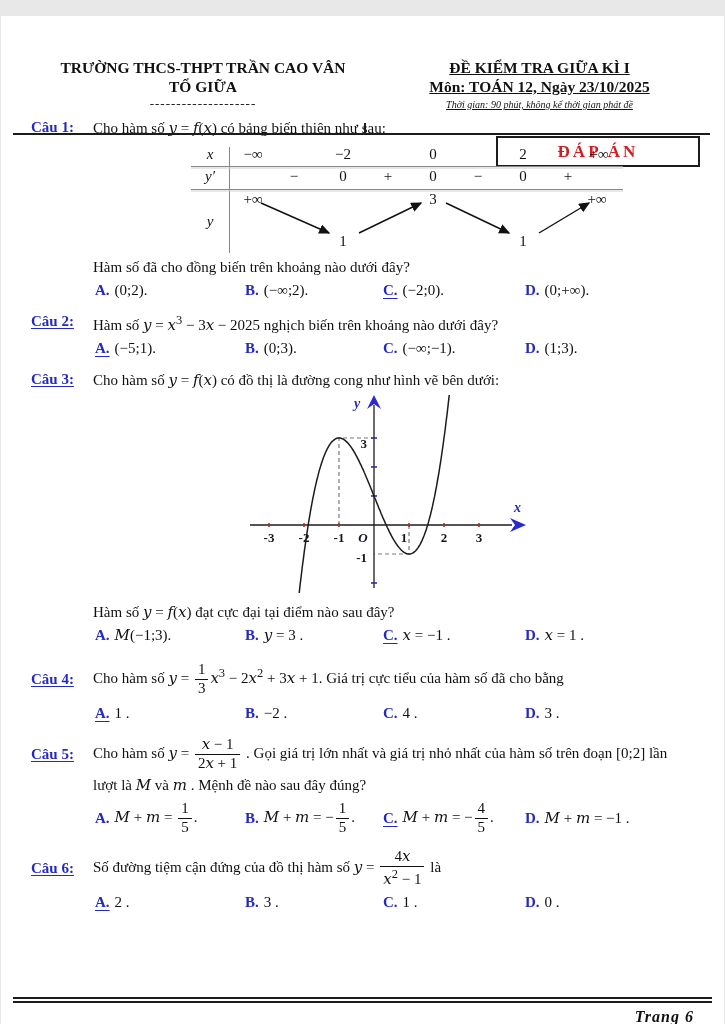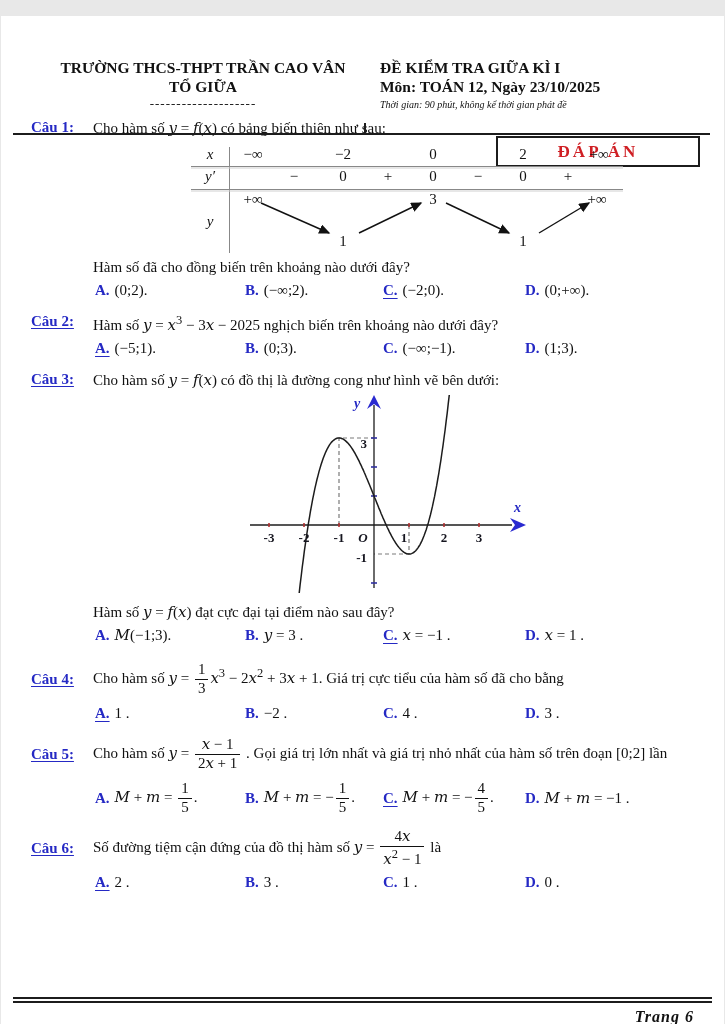--- a/index.html
+++ b/index.html
@@ -10,21 +10,21 @@
     background:#ffffff;
     font-family:"Liberation Serif","DejaVu Serif",serif;
     font-size:15px;color:#111;
     overflow:hidden;
   }
   .content{padding:0 25px 0 30px;}
   i{font-family:"DejaVu Serif",serif;}
   
   .header{display:flex;padding-top:42px;}
   .hd-left{width:345px;text-align:center;}
-  .hd-right{width:320px;text-align:left;margin-left:5px;}
+  .hd-right{width:320px;text-align:center;margin-left:5px;text-decoration:underline;}
   .hd-line{font-weight:bold;font-size:15.5px;line-height:19px;}
   .hd-dashes{font-size:13px;line-height:16px;letter-spacing:1px;}
   .hd-time{font-style:italic;font-size:10px;line-height:18px;font-weight:normal;}
   .top-rule{position:absolute;left:12px;right:14px;top:117px;height:2px;background:#1c1c1c;}
   .top-rule-tick{position:absolute;left:363px;top:107px;width:1.5px;height:10px;background:#1c1c1c;}
   .answer-box{
     position:absolute;top:120px;right:24px;
     width:200px;height:27px;
     border:2px solid #1c1c1c;background:#fff;
     display:flex;align-items:center;justify-content:center;
@@ -287,20 +287,21 @@
             <span>3 .</span>
           </span>
       </div>
     </div>
 
     <div class="q" style="margin-top:9px;">
       <div class="q-first tallq">
         <span class="q-label">Câu 5:</span>
         <span class="q-text">Cho hàm số <i>y</i> = <span class="frac"><span class="num"><i>x</i> − 1</span><span class="den">2<i>x</i> + 1</span></span> . Gọi giá trị lớn nhất và giá trị nhỏ nhất của hàm số trên đoạn [0;2] lần</span>
       </div>
+      <div class="q-cont">lượt là <i>M</i> và <i>m</i> . Mệnh đề nào sau đây đúng?</div>
       <div class="opts opts-tall">
         <span class="opt">
             <span class="opt-letter">A.</span>
             <span><i>M</i> + <i>m</i> = <span class="frac"><span class="num">1</span><span class="den">5</span></span>.</span>
           </span>
         <span class="opt">
             <span class="opt-letter">B.</span>
             <span><i>M</i> + <i>m</i> = −<span class="frac"><span class="num">1</span><span class="den">5</span></span>.</span>
           </span>
         <span class="opt">

